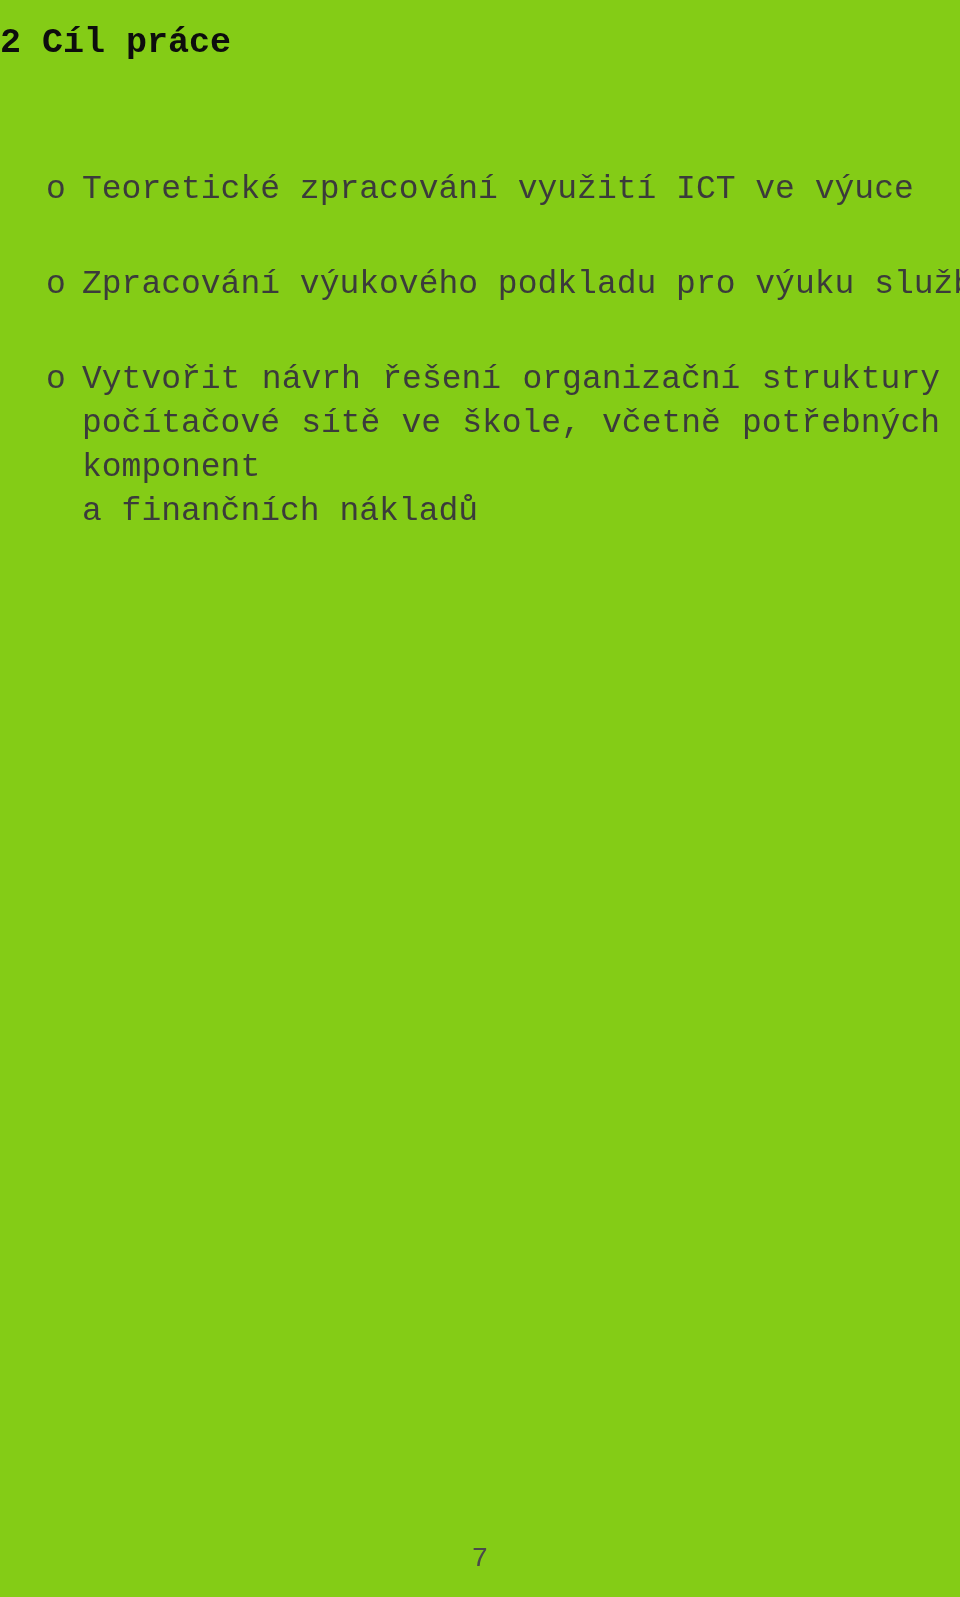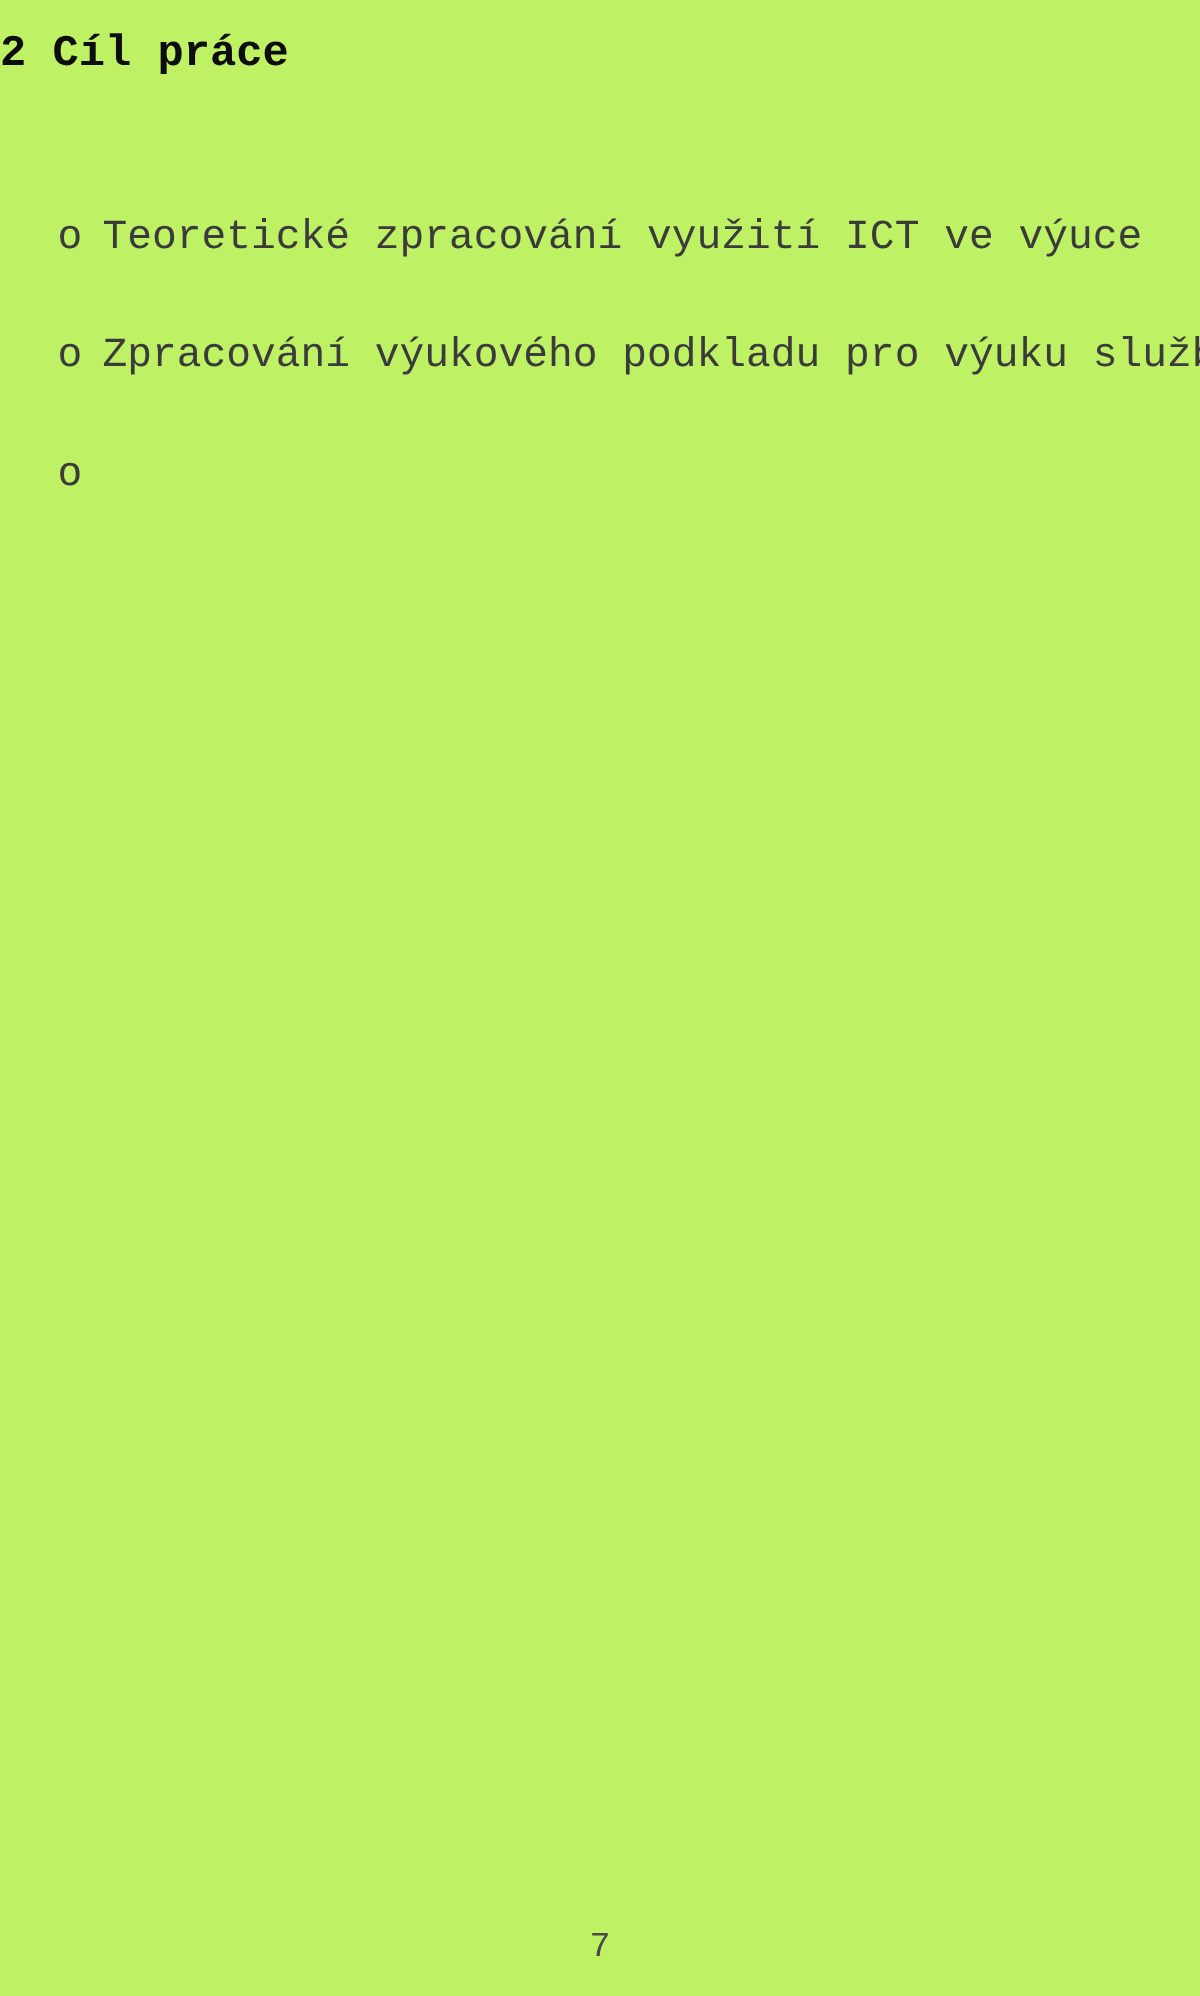--- a/index.html
+++ b/index.html
@@ -11,21 +11,21 @@
     width: 960px;
     height: 1597px;
     position: relative;
     font-family: "Liberation Mono", "DejaVu Sans Mono", monospace;
     overflow: hidden;
   }
 
   .page {
     position: absolute;
     inset: 0;
-    background: #bef264;
+    background: #84cc16;
   }
 
   
   .doc-heading {
     position: absolute;
     left: 0px;
     top: -2px;
     font-family: "Liberation Mono", "DejaVu Sans Mono", monospace;
     font-size: 35px;
     font-weight: bold;
@@ -114,19 +114,24 @@
 
     <div class="bullet-item">
       <span class="bullet-marker">o</span>
       <div class="bullet-text">
         <span class="line">Zpracování výukového podkladu pro výuku služby Active</span>
       </div>
     </div>
 
     <div class="bullet-item">
       <span class="bullet-marker">o</span>
+      <div class="bullet-text">
+        <span class="line-justified">Vytvořit návrh řešení organizační struktury</span>
+        <span class="line-justified">počítačové sítě ve škole, včetně potřebných komponent</span>
+        <span class="line">a finančních nákladů</span>
+      </div>
     </div>
 
   </div>
 
   <div class="page-number">7</div>
 
 </div>
 
 </body></html>

